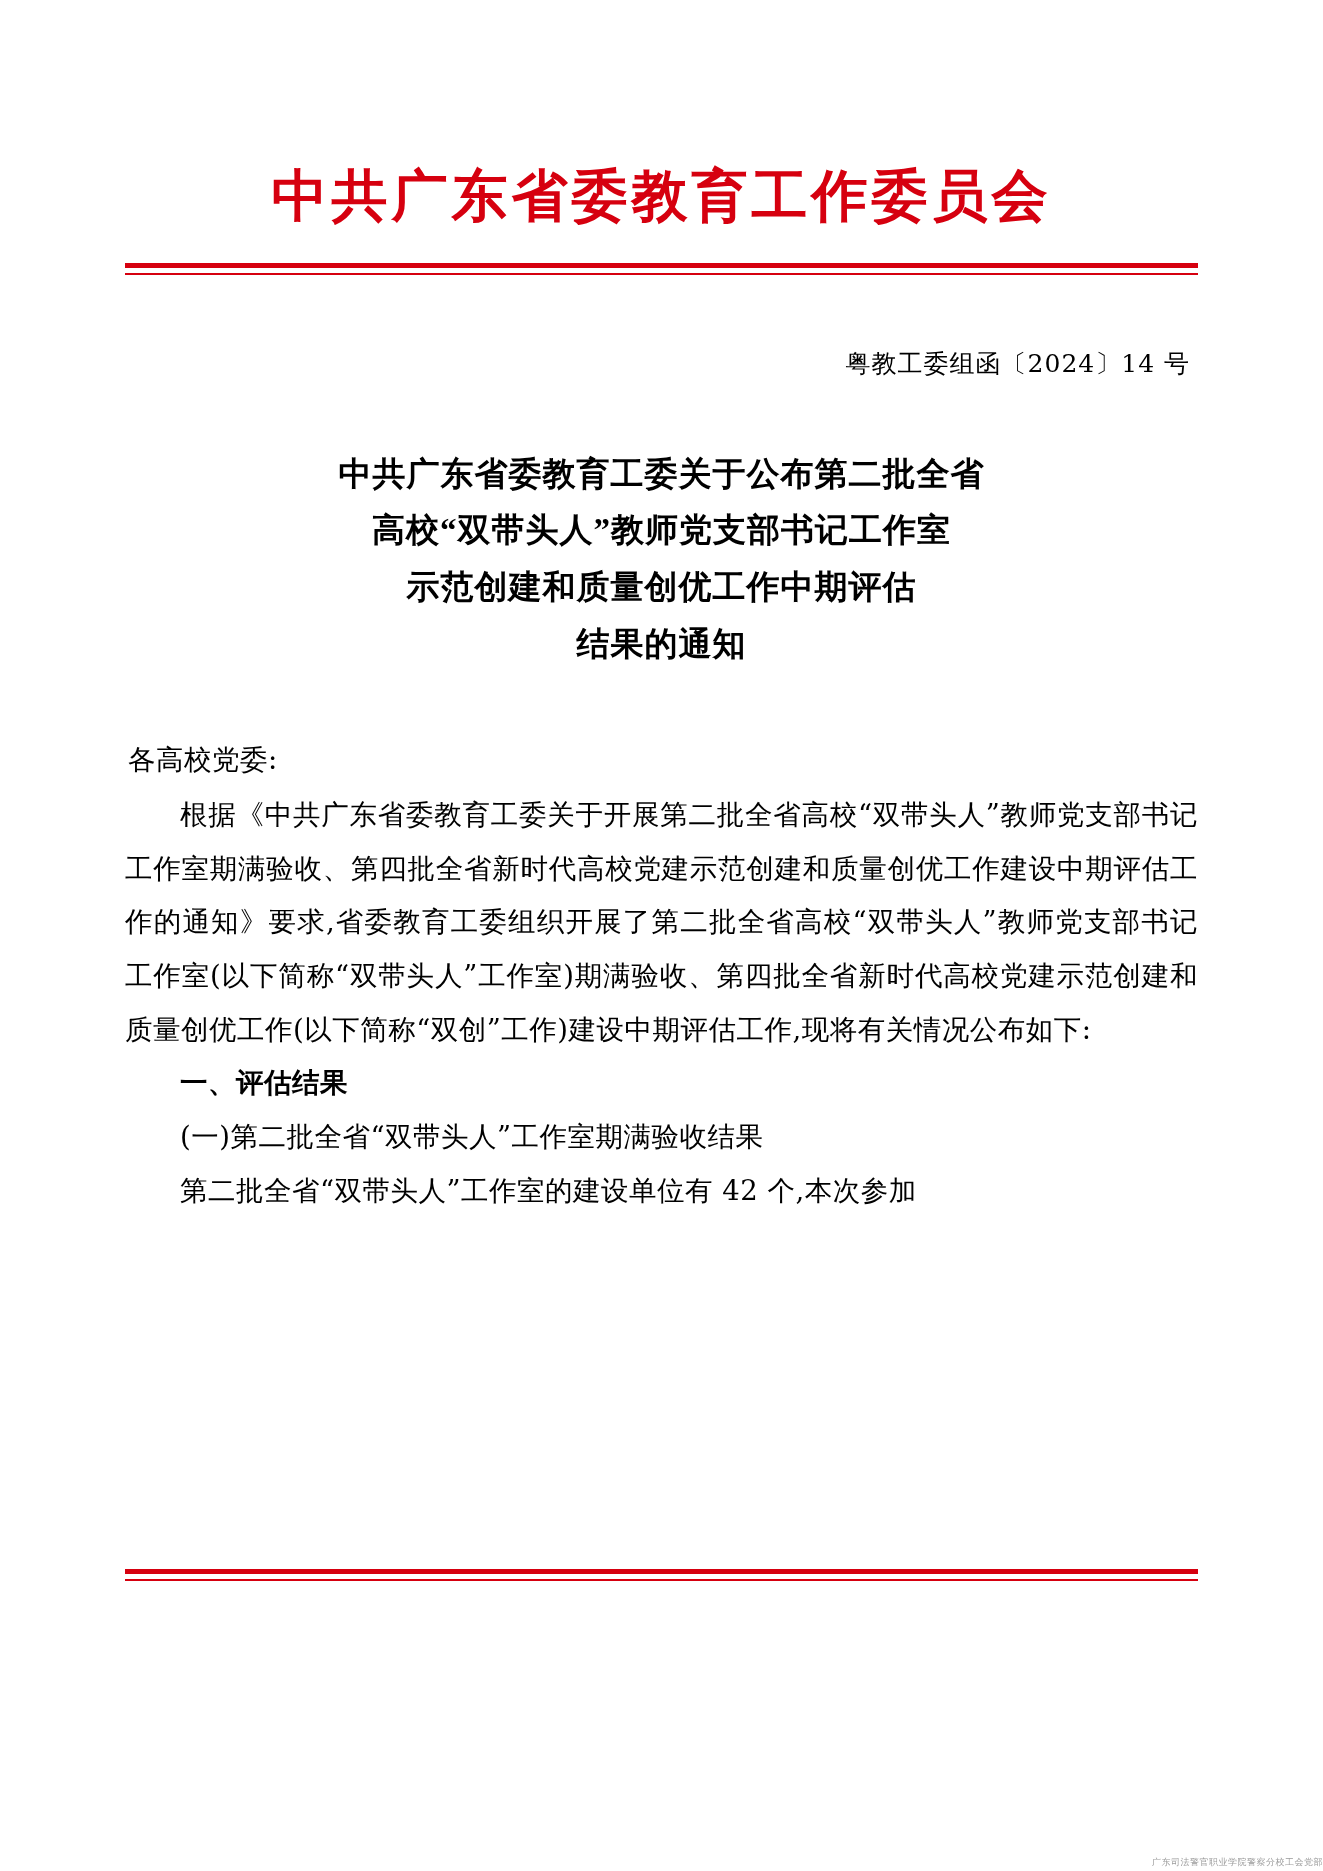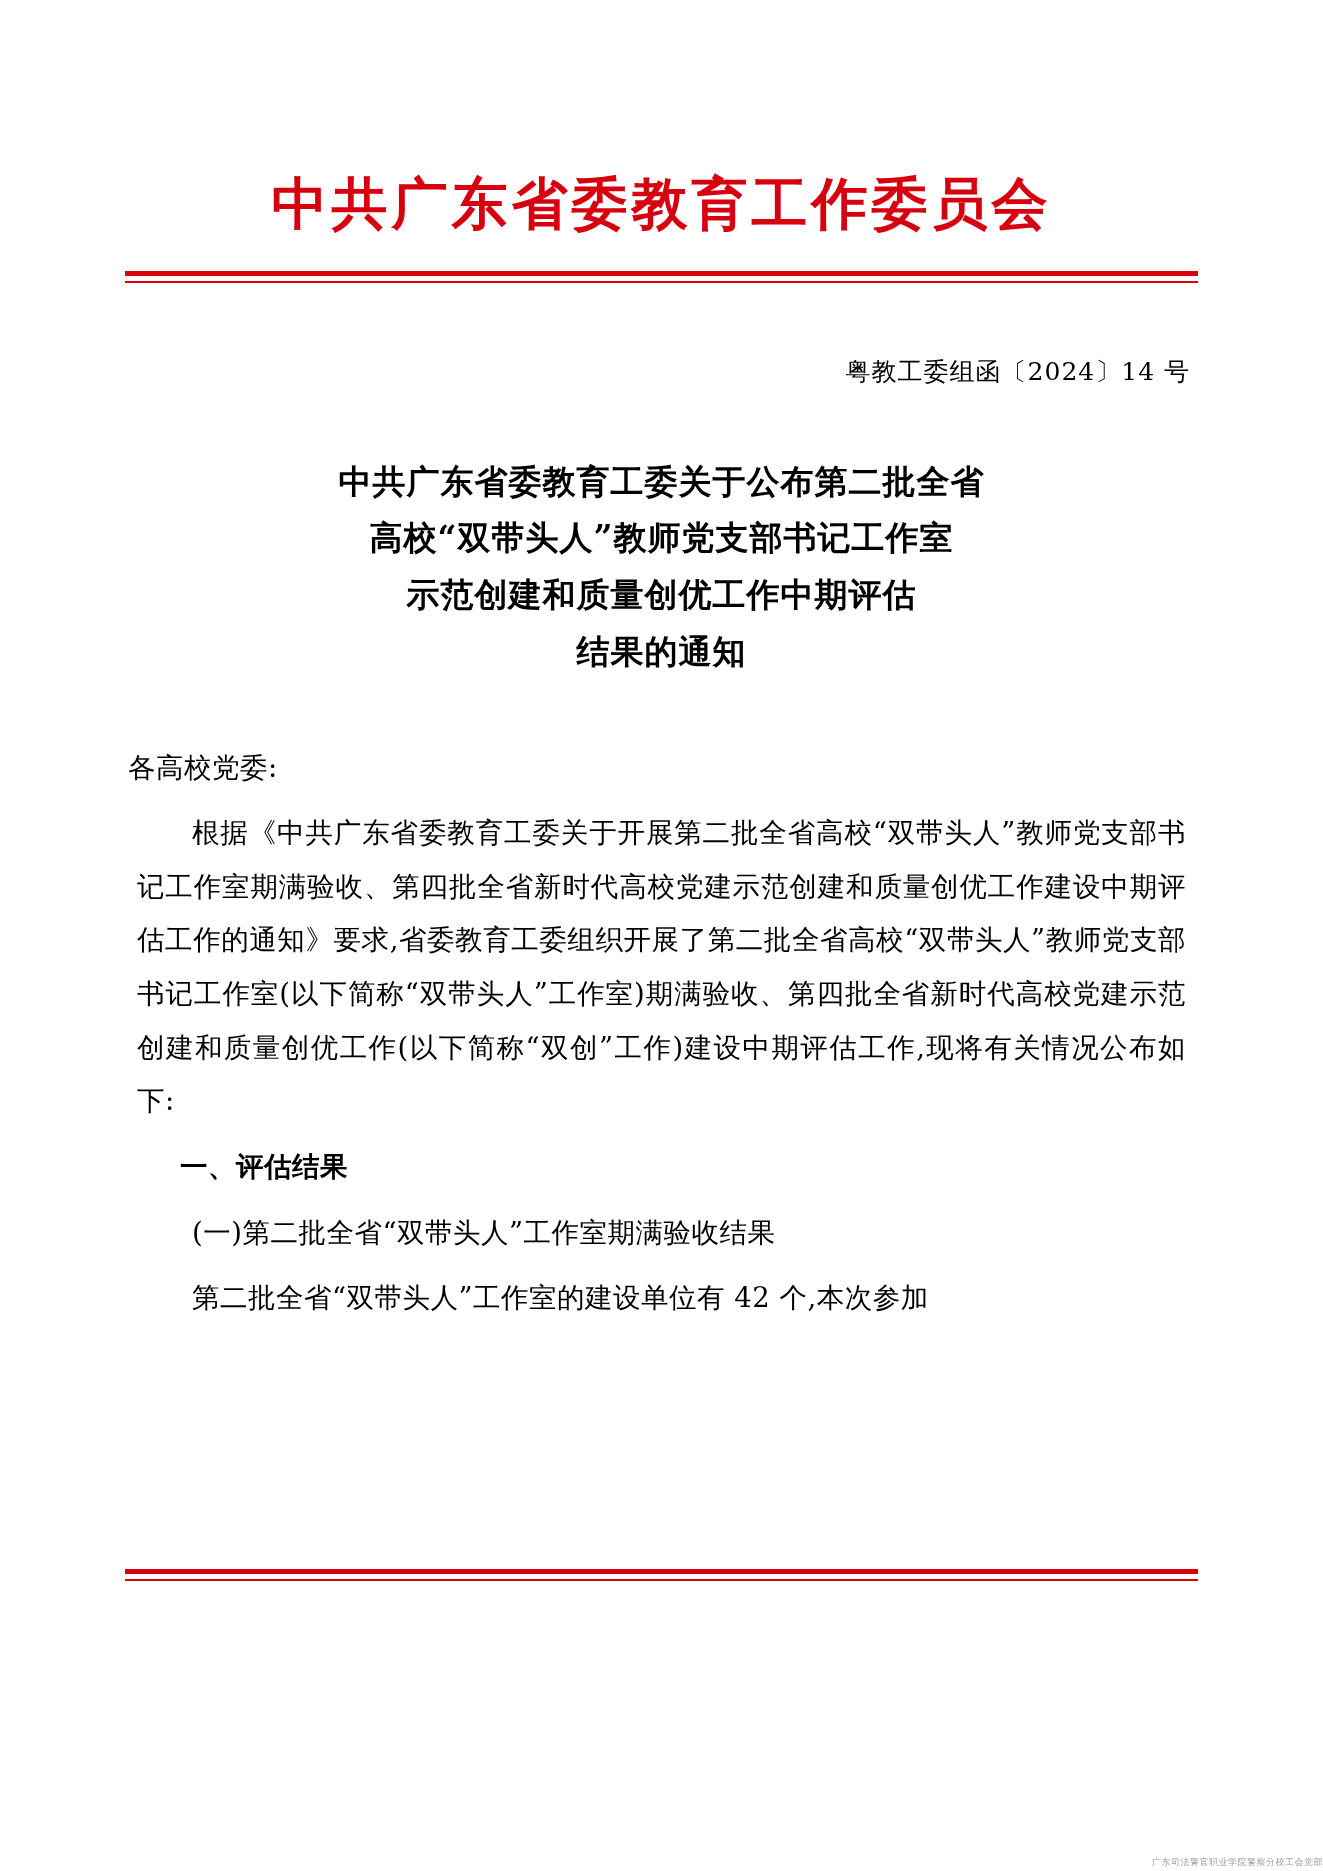--- a/index.html
+++ b/index.html
@@ -14,21 +14,21 @@
     color: #000000;
     position: relative;
     overflow: hidden;
   }
 
   .page {
     position: relative;
     width: 1323px;
     height: 1871px;
     box-sizing: border-box;
-    padding: 8px 125px;
+    padding: 0 125px;
   }
 
   
   .masthead {
     padding-top: 165px;
     text-align: center;
   }
   .masthead-title {
     color: #d6000f;
     font-family: "DejaVu Serif", "Liberation Serif", serif;
@@ -68,36 +68,37 @@
     margin-top: 66px;
     text-align: center;
     font-weight: bold;
     font-size: 33px;
     line-height: 1.72;
     letter-spacing: 1px;
   }
   .title-line {
     display: block;
     white-space: nowrap;
+    font-family: Liberation Serif, serif;
   }
 
   
   .body-block {
     margin-top: 60px;
     font-size: 27.5px;
     line-height: 1.95;
     letter-spacing: 0.5px;
     text-align: justify;
     text-justify: inter-ideograph;
   }
   .salutation {
     margin: 0 0 2px 3px;
   }
   .para {
-    margin: 12px;
+    margin: 0;
     text-indent: 2em;
   }
   .para-heading {
     margin: 0;
     text-indent: 2em;
     font-weight: bold;
   }
 
   
   .footer-rules {

